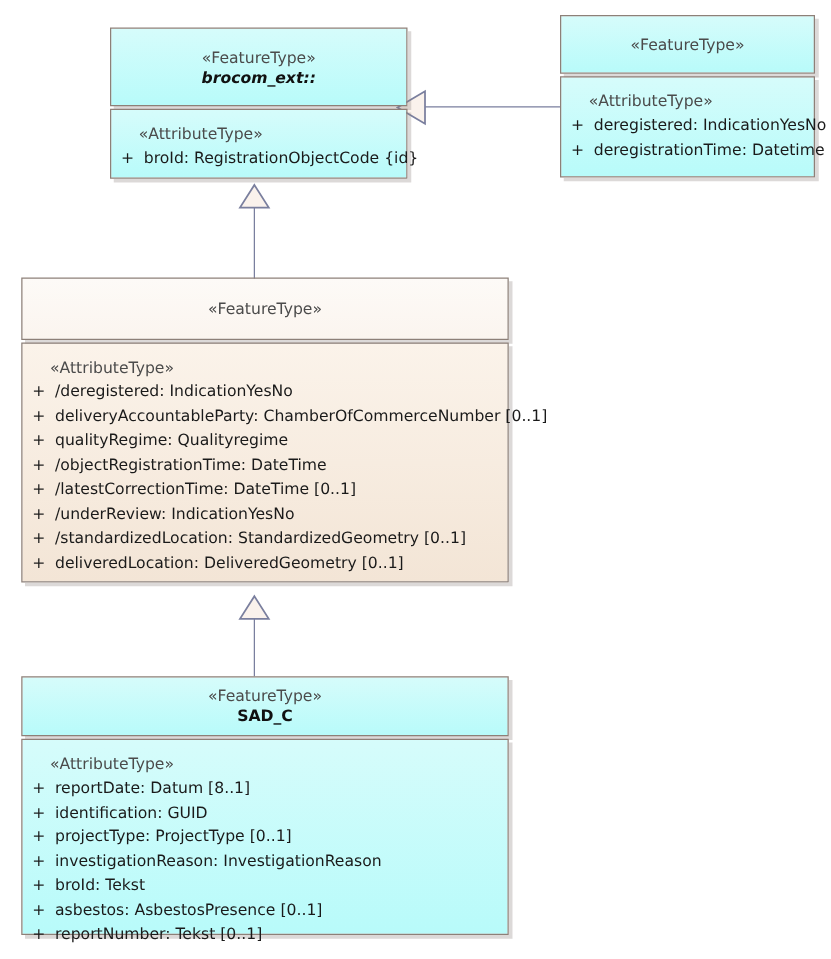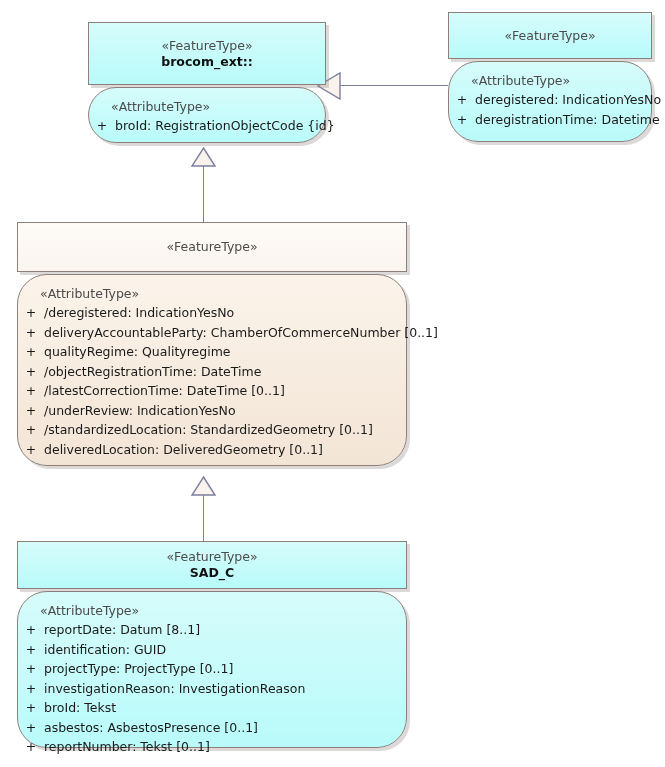--- a/index.html
+++ b/index.html
@@ -33,21 +33,20 @@
   }
   .uml-compartment.head {
     display: flex;
     flex-direction: column;
     align-items: center;
     justify-content: center;
   }
   .uml-compartment.body {
     margin-top: 2px;
     padding: 9px 4px 7px 0;
-    border-radius: 30px;
   }
   
   .fill-cyan  { background: linear-gradient(180deg,#d6fcfb 0%, #b8fbfa 100%); }
   .fill-cream-head { background: linear-gradient(180deg,#fdfaf7 0%, #fbf5ef 100%); }
   .fill-cream-body { background: linear-gradient(180deg,#fbf3ea 0%, #f3e5d6 100%); }
 
   .stereotype {
     font-size: 12.5px;
     color: #4b4b4b;
     line-height: 16px;
@@ -55,21 +54,21 @@
     white-space: nowrap;
   }
   .cls-name {
     font-size: 12.5px;
     font-weight: bold;
     color: #111111;
     line-height: 16px;
     text-align: center;
     white-space: nowrap;
   }
-  .cls-name.abstract { }
+  .cls-name.abstract { font-style: italic; }
 
   .attr-stereotype {
     font-size: 12.5px;
     color: #4b4b4b;
     line-height: 19px;
     padding-left: 22px;
     white-space: nowrap;
   }
   .attr-row {
     font-size: 12.5px;

